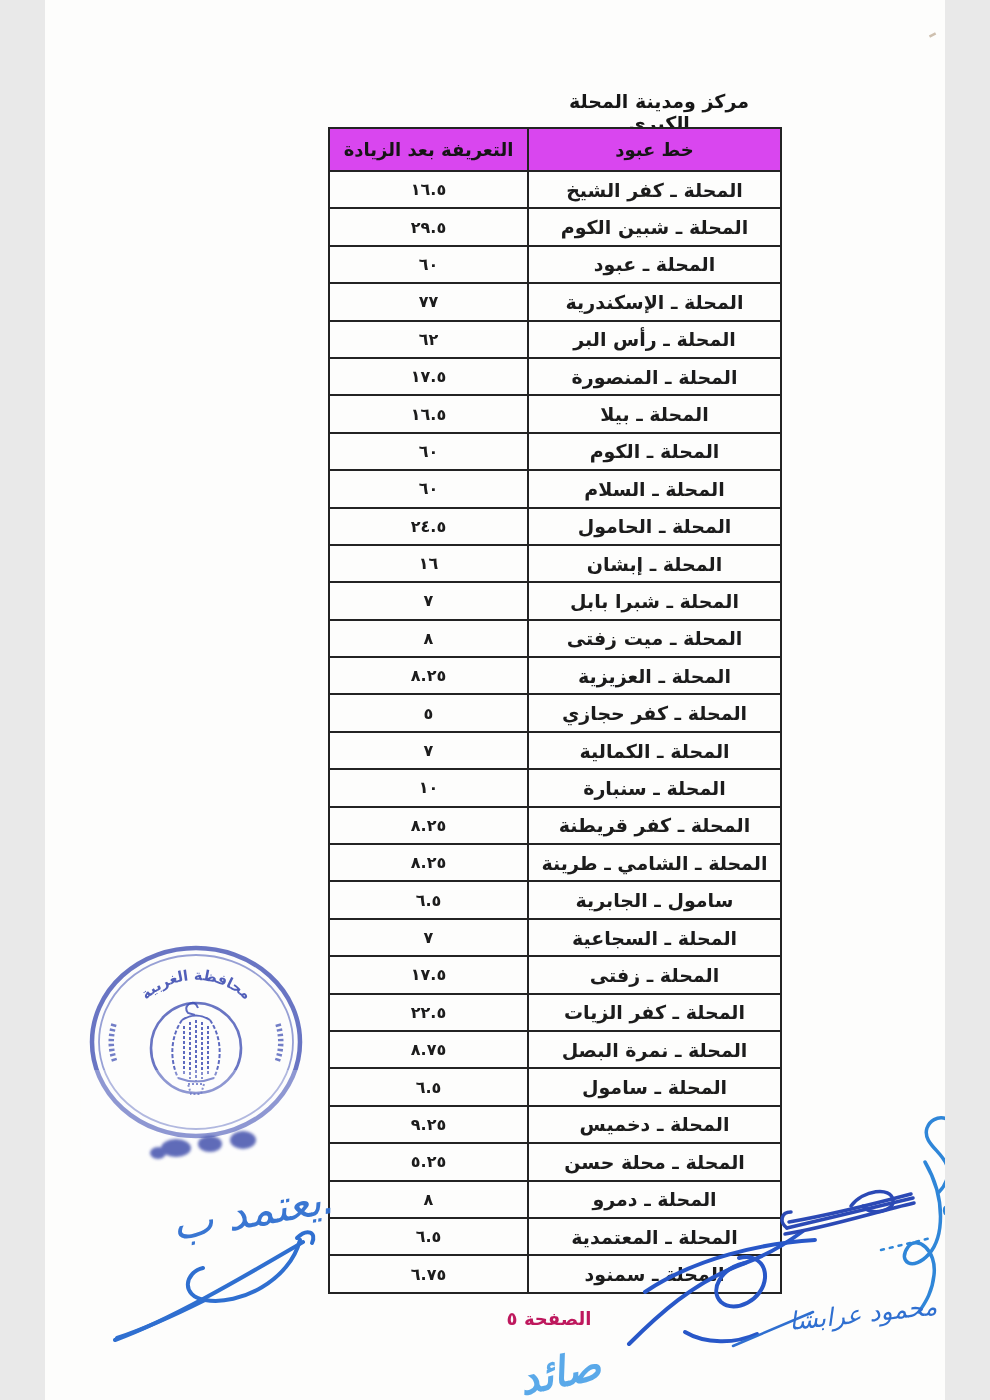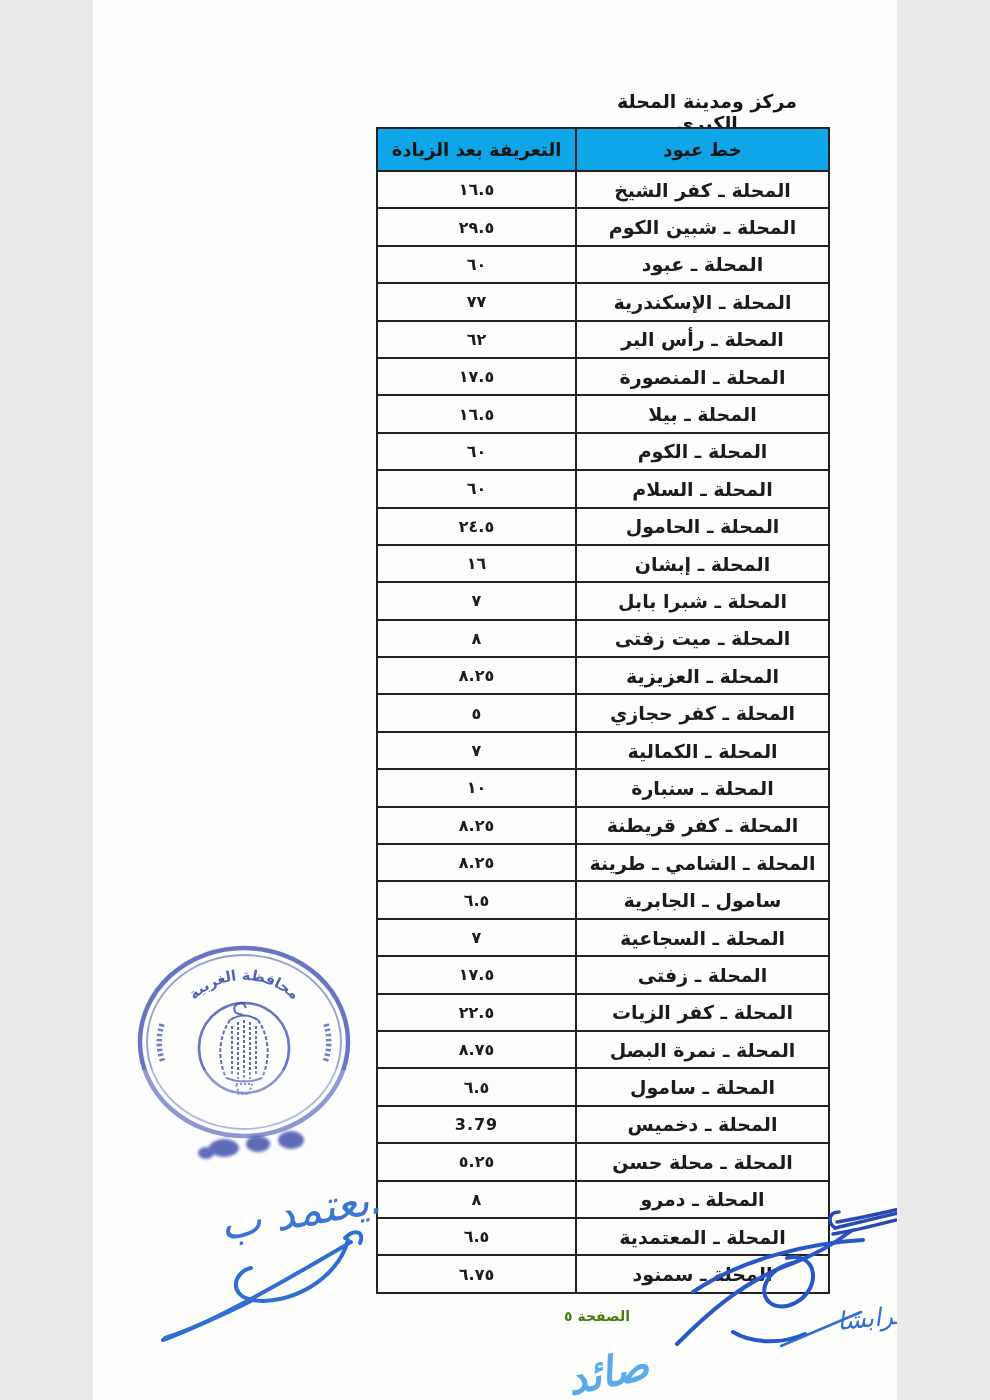--- a/index.html
+++ b/index.html
@@ -1,45 +1,45 @@
 <!DOCTYPE html>
 <html lang="ar"><head>
 <meta charset="utf-8">
 <style>
   html,body { margin:0; padding:0; background:#e9e9e9; }
   .page {
-    position:relative; width:804px; height:1400px; margin:0 auto;
+    position:relative; width:900px; height:1400px; margin:0 auto;
     background:#fdfdfc; overflow:hidden;
     font-family:"DejaVu Sans", sans-serif; color:#1b1b1b;
   }
   .doc-title {
     position:absolute; top:90px; left:504px; width:220px;
     direction:rtl; text-align:center;
     font-size:19px; font-weight:bold; color:#171717;
     border-bottom:2.5px solid #2c2c2c; padding-bottom:3px;
     letter-spacing:.2px;
   }
   table.tariff {
     position:absolute; top:127px; left:283px; width:452px;
     border-collapse:collapse; direction:rtl; table-layout:fixed;
     background:transparent;
   }
   table.tariff th, table.tariff td {
     border:2.2px solid #232323; text-align:center; vertical-align:middle;
     padding:0 4px; overflow:hidden; white-space:nowrap;
   }
   table.tariff th {
-    height:41px; background:#0ea5e9; font-size:18px; font-weight:bold; color:#151515;margin-left:33px;
+    height:41px; background:#d946ef; font-size:18px; font-weight:bold; color:#151515;margin-left:33px;
   }
   table.tariff td { height:35.4px; font-weight:bold; color:#1c1c1c; }
   td.route  { font-size:19px;margin-left:45px; }
   td.tariff { font-size:16px; letter-spacing:1px; }
   .page-number {
     position:absolute; top:1308px; left:447px; width:114px;
-    direction:rtl; text-align:center; font-size:14px; font-weight:bold; color:#4d7c0f;
+    direction:rtl; text-align:center; font-size:18px; font-weight:bold; color:#be185d;
   }
   svg.overlay {
     position:absolute; left:0; top:0; width:990px; height:1400px;
     pointer-events:none;
   }
   .hand { font-family:"DejaVu Sans", sans-serif; font-style:italic; }
 </style>
 </head>
 <body>
 
@@ -154,21 +154,21 @@
         <tr>
           <td class="route">المحلة ـ نمرة البصل</td>
           <td class="tariff">٨.٧٥</td>
         </tr>
         <tr>
           <td class="route">المحلة ـ سامول</td>
           <td class="tariff">٦.٥</td>
         </tr>
         <tr>
           <td class="route">المحلة ـ دخميس</td>
-          <td class="tariff">3.79</td>
+          <td class="tariff">٩.٢٥</td>
         </tr>
         <tr>
           <td class="route">المحلة ـ محلة حسن</td>
           <td class="tariff">٥.٢٥</td>
         </tr>
         <tr>
           <td class="route">المحلة ـ دمرو</td>
           <td class="tariff">٨</td>
         </tr>
         <tr>

